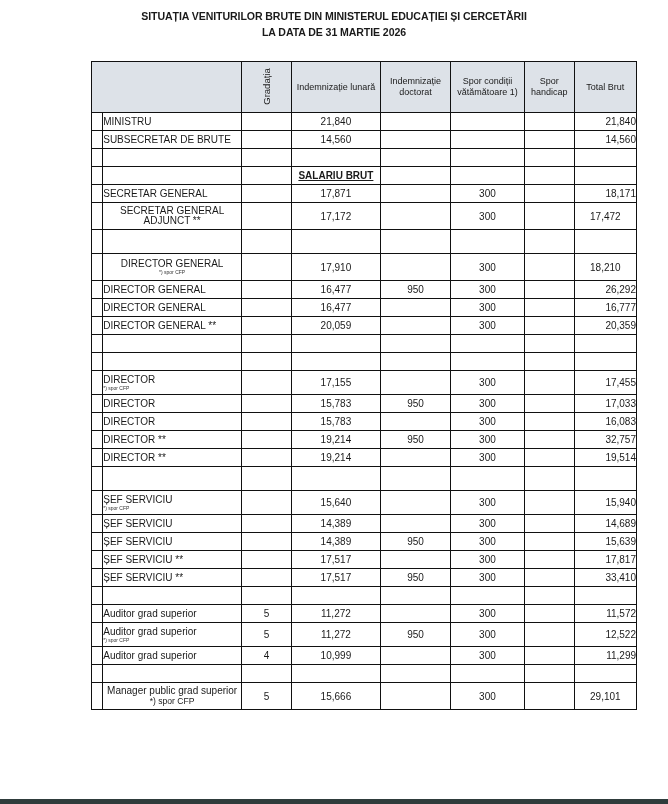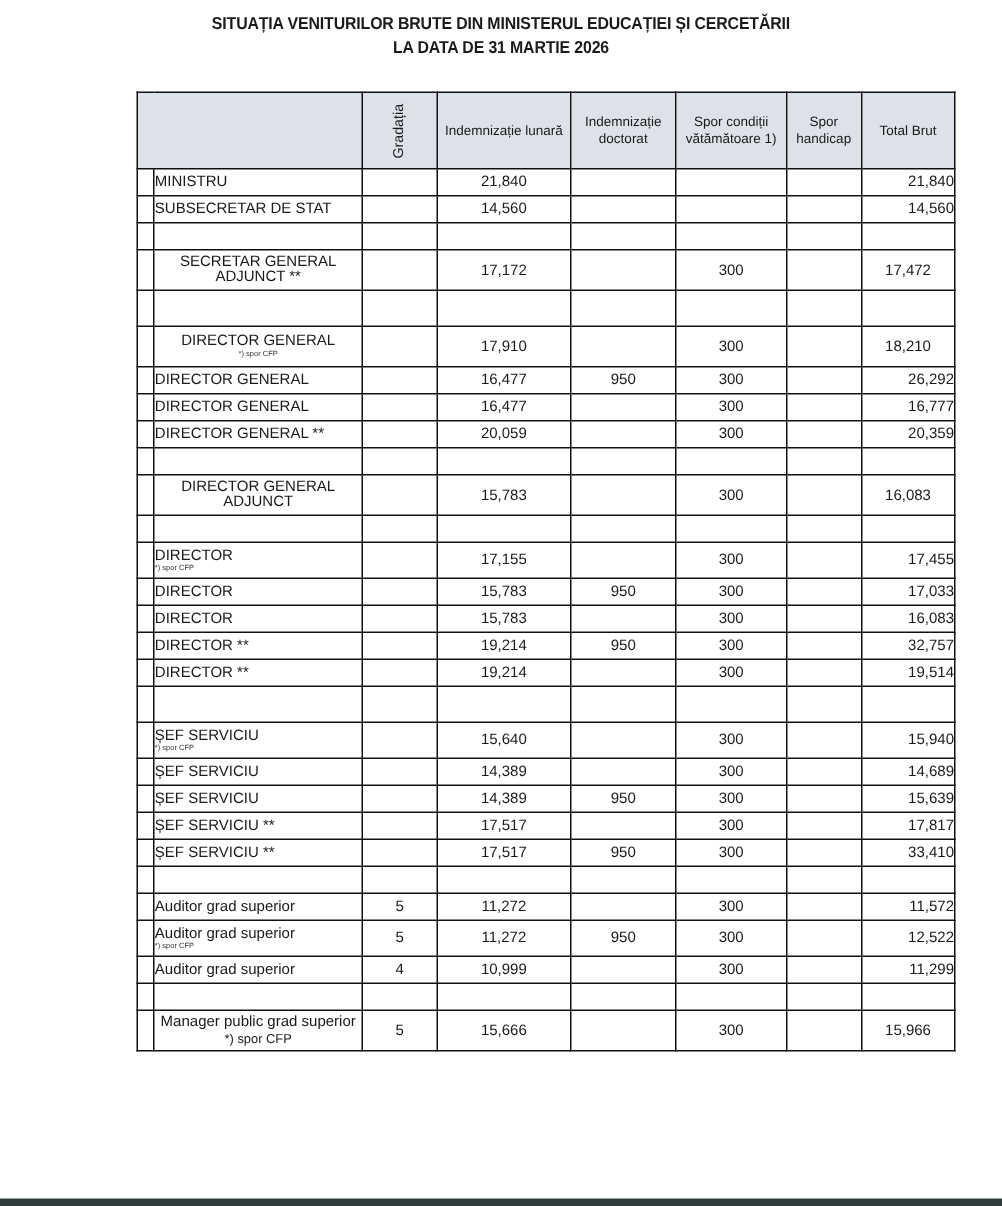--- a/index.html
+++ b/index.html
@@ -89,38 +89,58 @@
         <td class="label"><span>MINISTRU</span></td>
         <td class="grad"></td>
         <td class="num">21,840</td>
         <td class="num"></td>
         <td class="num"></td>
         <td class="num"></td>
         <td class="total">21,840</td>
       </tr>
       <tr class="r20">
         <td></td>
-        <td class="label"><span>SUBSECRETAR DE STAT</span></td>
+        <td class="label"><span>SUBSECRETAR DE BRUTE</span></td>
         <td class="grad"></td>
         <td class="num">14,560</td>
         <td class="num"></td>
         <td class="num"></td>
         <td class="num"></td>
         <td class="total">14,560</td>
       </tr>
       <tr class="r20">
         <td></td>
         <td></td>
         <td></td>
         <td></td>
         <td></td>
         <td></td>
         <td></td>
         <td></td>
       </tr>
+      <tr class="r20">
+        <td></td>
+        <td></td>
+        <td></td>
+        <td class="section">SALARIU BRUT</td>
+        <td></td>
+        <td></td>
+        <td></td>
+        <td></td>
+      </tr>
+      <tr class="r20">
+        <td></td>
+        <td class="label"><span>SECRETAR GENERAL</span></td>
+        <td class="grad"></td>
+        <td class="num">17,871</td>
+        <td class="num"></td>
+        <td class="num">300</td>
+        <td class="num"></td>
+        <td class="total">18,171</td>
+      </tr>
       <tr class="r28">
         <td></td>
         <td class="label"><span>SECRETAR GENERAL ADJUNCT **</span></td>
         <td class="grad"></td>
         <td class="num">17,172</td>
         <td class="num"></td>
         <td class="num">300</td>
         <td class="num"></td>
         <td class="total">17,472</td>
       </tr>
@@ -176,30 +196,20 @@
       </tr>
       <tr class="r20">
         <td></td>
         <td></td>
         <td></td>
         <td></td>
         <td></td>
         <td></td>
         <td></td>
         <td></td>
-      </tr>
-      <tr class="r28">
-        <td></td>
-        <td class="label"><span>DIRECTOR GENERAL ADJUNCT</span></td>
-        <td class="grad"></td>
-        <td class="num">15,783</td>
-        <td class="num"></td>
-        <td class="num">300</td>
-        <td class="num"></td>
-        <td class="total">16,083</td>
       </tr>
       <tr class="r20">
         <td></td>
         <td></td>
         <td></td>
         <td></td>
         <td></td>
         <td></td>
         <td></td>
         <td></td>
@@ -365,18 +375,18 @@
         <td></td>
       </tr>
       <tr class="r28">
         <td></td>
         <td class="label"><span>Manager public grad superior</span><span class="note-big">*) spor CFP</span></td>
         <td class="grad">5</td>
         <td class="num">15,666</td>
         <td class="num"></td>
         <td class="num">300</td>
         <td class="num"></td>
-        <td class="total">15,966</td>
+        <td class="total">29,101</td>
       </tr>
     </tbody>
 </table>
 
 <div class="footer-bar"></div>
 
 </body></html>

